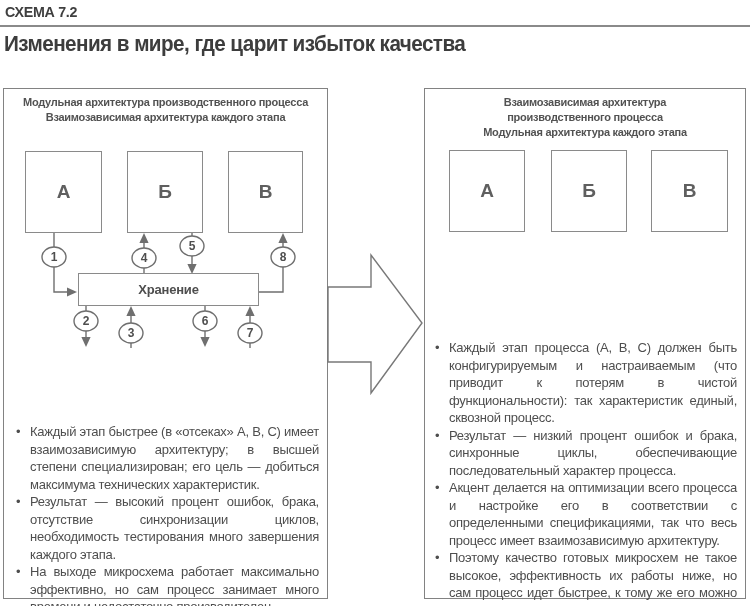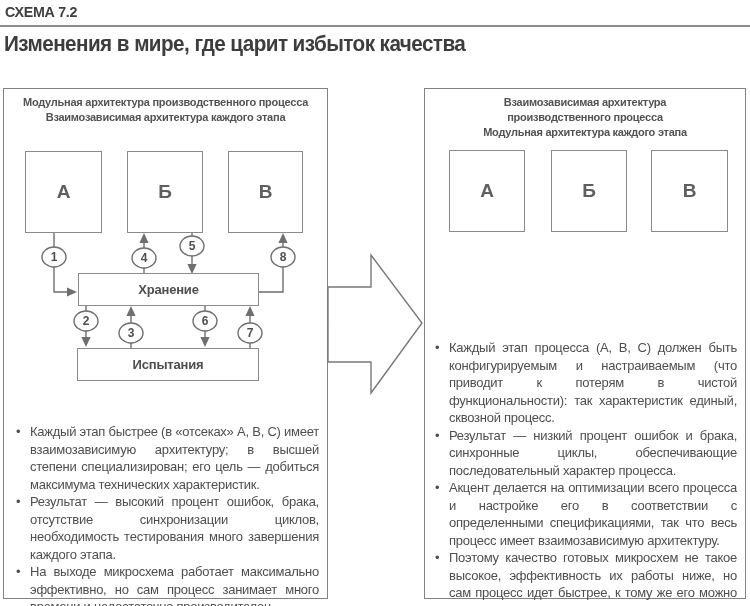--- a/index.html
+++ b/index.html
@@ -101,21 +101,20 @@
         <text x="201" y="236">6</text>
         <text x="246" y="248">7</text>
       </g>
     </svg>
 
     <div class="stage-box" style="left:21px; top:62px; width:77px; height:82px;">А</div>
     <div class="stage-box" style="left:123px; top:62px; width:76px; height:82px;">Б</div>
     <div class="stage-box" style="left:224px; top:62px; width:75px; height:82px;">В</div>
 
     <div class="wide-box" style="left:74px; top:184px; width:181px; height:33px;">Хранение</div>
-    <div class="wide-box" style="left:73px; top:259px; width:182px; height:33px;">Испытания</div>
 
     <div class="bullets bullets-left">
       <div class="bullet-item">
         <span class="bullet-marker">•</span>
         <span class="bullet-text">Каждый этап быстрее (в «отсеках» А, В, С) имеет взаимозависимую архитектуру; в высшей степени специализирован; его цель — добиться максимума технических характеристик.</span>
       </div>
       <div class="bullet-item">
         <span class="bullet-marker">•</span>
         <span class="bullet-text">Результат — высокий процент ошибок, брака, отсутствие синхронизации циклов, необходимость тестирования много завершения каждого этапа.</span>
       </div>

